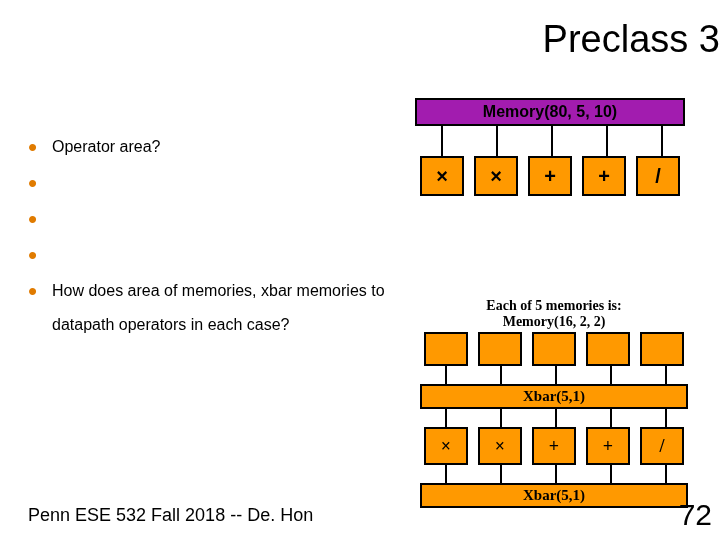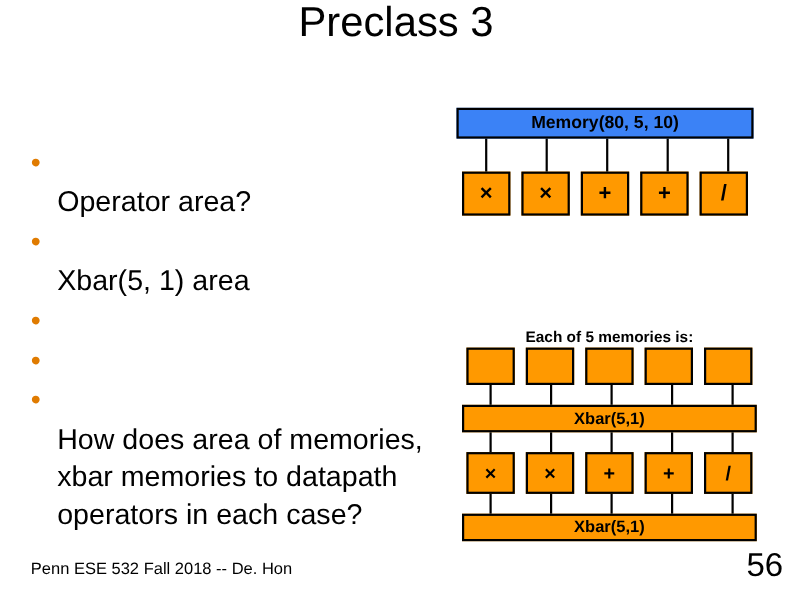--- a/index.html
+++ b/index.html
@@ -6,22 +6,23 @@
     margin: 0;
     padding: 0;
     width: 720px;
     height: 540px;
     font-family: Arial, Helvetica, sans-serif;
     background: #fff;
     position: relative;
     overflow: hidden;
   }
   .title {
-    text-align: center;
+    text-align: right;
     font-size: 38px;
+    padding-top: 18px;
     color: #000;
   }
   .content {
     position: absolute;
     left: 28px;
     top: 130px;
     width: 360px;
   }
   .bullet-row {
     display: flex;
@@ -29,50 +30,49 @@
     margin-bottom: 2px;
   }
   .bullet-dot {
     font-size: 26px;
     color: #e07b00;
     width: 24px;
     flex-shrink: 0;
     line-height: 34px;
   }
   .bullet-text {
-    font-size: 26px;
+    font-size: 16px;
     color: #000;
     line-height: 34px;
-    margin-top: 36px;
   }
   .footer {
     position: absolute;
     left: 28px;
     bottom: 14px;
-    font-size: 15px;
+    font-size: 18px;
     color: #000;
   }
   .pagenum {
     position: absolute;
     right: 8px;
     bottom: 8px;
     font-size: 30px;
     color: #000;
   }
 
   
   .diag1 {
     position: absolute;
     left: 400px;
     top: 98px;
     width: 300px;
   }
   .memory-box {
     border: 2px solid #000;
-    background: #3b82f6;
+    background: #a21caf;
     text-align: center;
     font-weight: bold;
     font-size: 16px;
     padding: 3px;
     width: 260px;
     margin: 0 auto;
   }
   .rails1 { position: relative; height: 30px; width: 260px; margin: 0 auto; }
   .vline1 { position: absolute; width: 2px; background: #000; top: 0; height: 30px; }
   .ops1 { display: flex; justify-content: space-between; width: 260px; margin: 0 auto; }
@@ -81,20 +81,21 @@
     display: flex; align-items: center; justify-content: center;
     font-size: 20px; font-weight: bold;
   }
 
   
   .diag2 {
     position: absolute;
     left: 404px;
     top: 298px;
     width: 300px;
+    font-family: Liberation Serif, serif;
   }
   .d2-caption {
     font-size: 14px; font-weight: bold; text-align: center; margin-bottom: 2px;
   }
   .mem-row { display: flex; justify-content: space-between; width: 260px; margin: 0 auto; }
   .membox2 {
     width: 40px; height: 30px; border: 2px solid #000; background: #ff9900;
   }
   .rails2a { position: relative; height: 18px; width: 260px; margin: 0 auto; }
   .vline2a { position: absolute; width: 2px; background: #000; top: 0; height: 18px; }
@@ -120,21 +121,20 @@
 
 <div class="title">Preclass 3</div>
 
 <div class="content">
   <div class="bullet-row">
     <div class="bullet-dot">•</div>
     <div class="bullet-text">Operator area?</div>
   </div>
   <div class="bullet-row">
     <div class="bullet-dot">•</div>
-    <div class="bullet-text">Xbar(5, 1) area</div>
   </div>
   <div class="bullet-row">
     <div class="bullet-dot">•</div>
   </div>
   <div class="bullet-row">
     <div class="bullet-dot">•</div>
   </div>
   <div class="bullet-row">
     <div class="bullet-dot">•</div>
     <div class="bullet-text">How does area of memories, xbar memories to datapath operators in each case?</div>
@@ -155,20 +155,21 @@
     <div class="opbox1">×</div>
     <div class="opbox1">+</div>
     <div class="opbox1">+</div>
     <div class="opbox1">/</div>
   </div>
 </div>
 
 <div class="diag2">
   <div class="d2-caption">
     <span>Each of 5 memories is:</span><br>
+    <span>Memory(16, 2, 2)</span>
   </div>
   <div class="mem-row">
     <div class="membox2"></div>
     <div class="membox2"></div>
     <div class="membox2"></div>
     <div class="membox2"></div>
     <div class="membox2"></div>
   </div>
   <div class="rails2a">
     <div class="vline2a" style="left:21px"></div>
@@ -196,13 +197,13 @@
     <div class="vline2a" style="left:21px"></div>
     <div class="vline2a" style="left:76px"></div>
     <div class="vline2a" style="left:131px"></div>
     <div class="vline2a" style="left:186px"></div>
     <div class="vline2a" style="left:241px"></div>
   </div>
   <div class="xbar-box2">Xbar(5,1)</div>
 </div>
 
 <div class="footer">Penn ESE 532 Fall 2018 -- De. Hon</div>
-<div class="pagenum">56</div>
+<div class="pagenum">72</div>
 
 </body></html>

